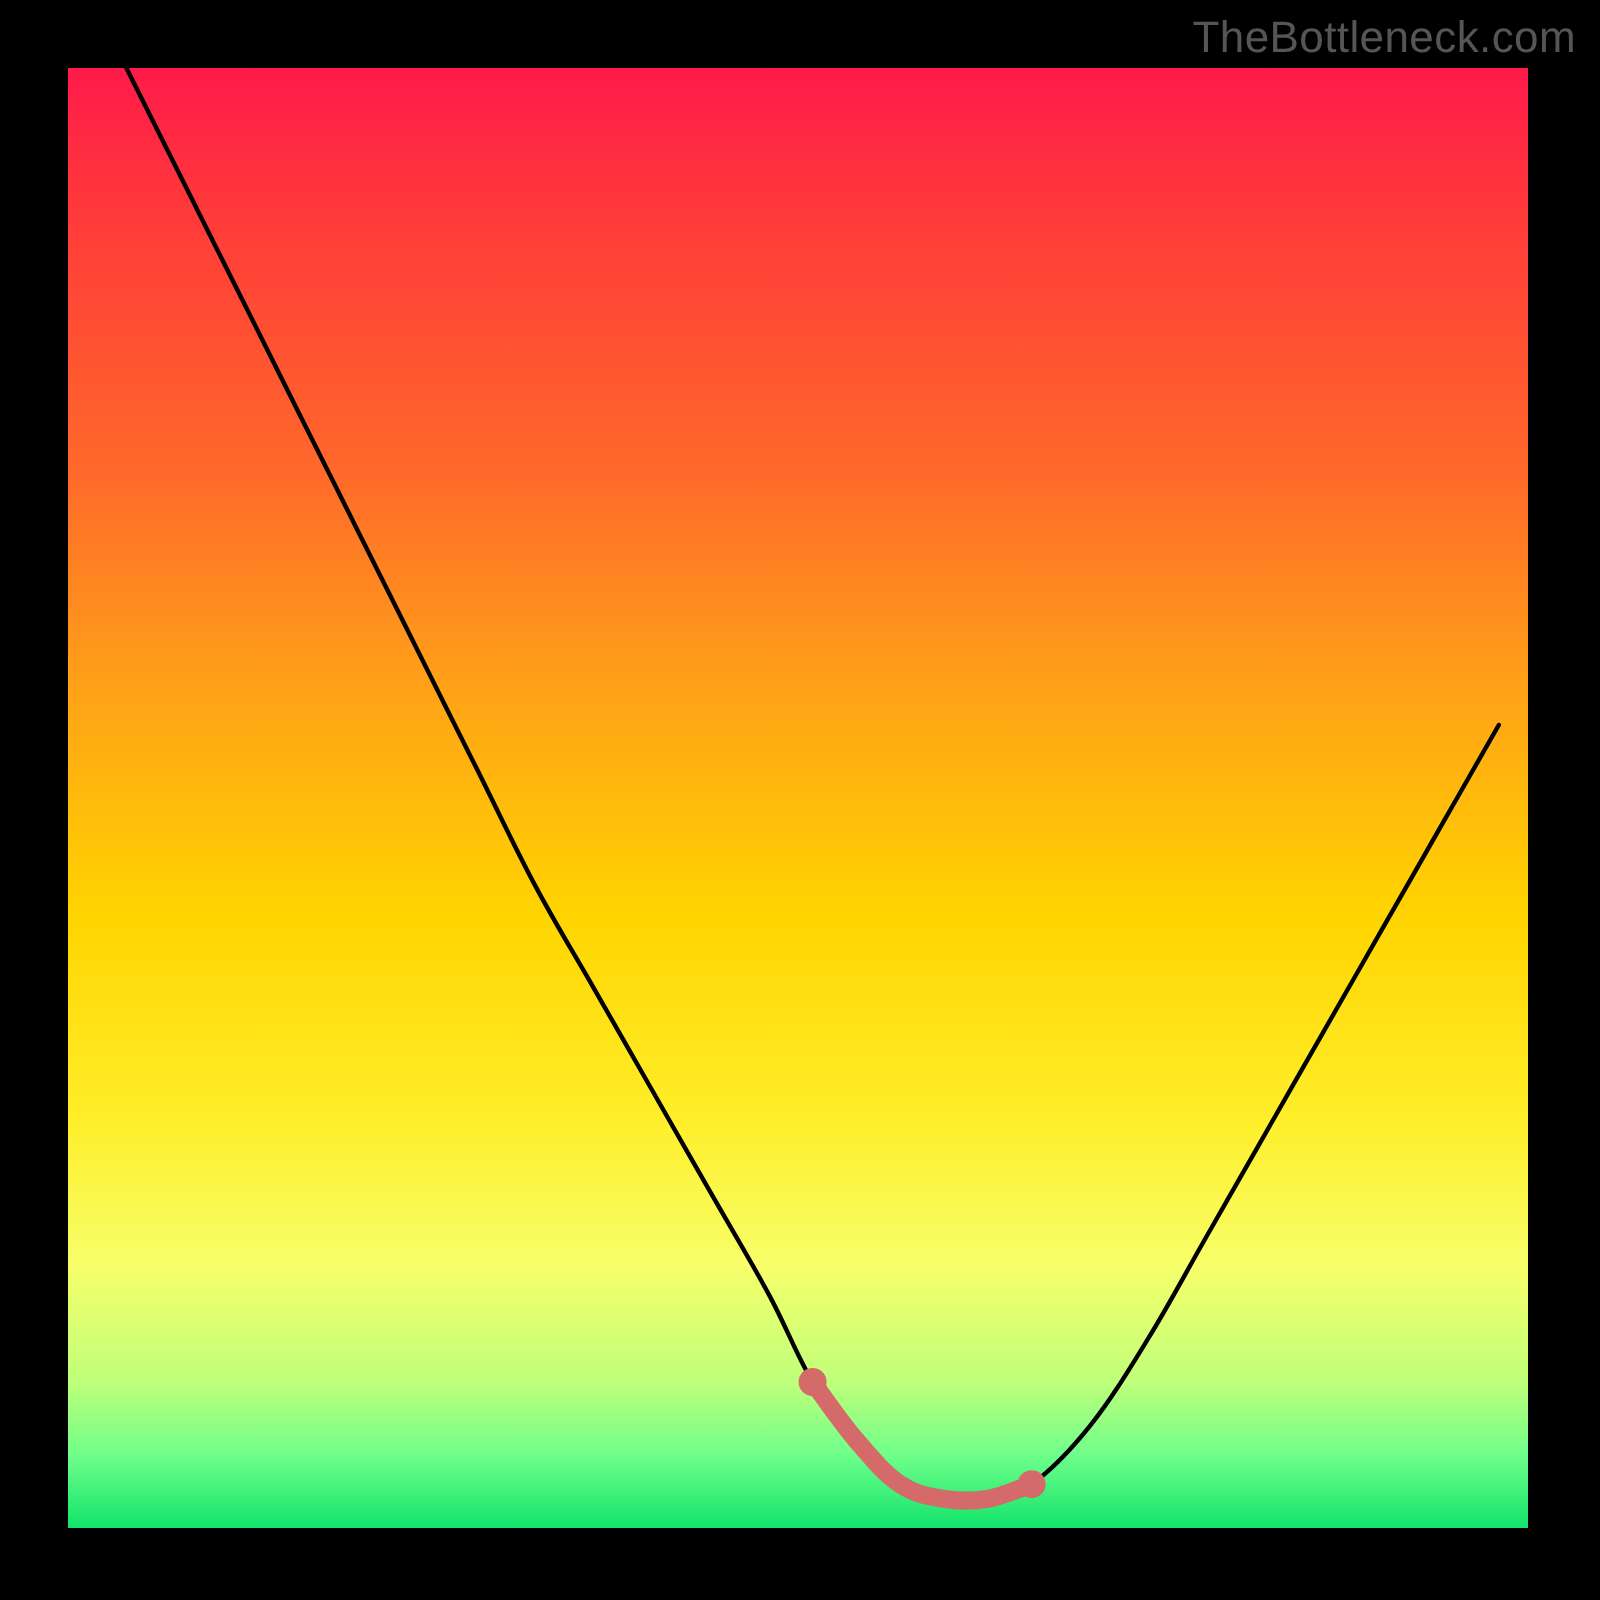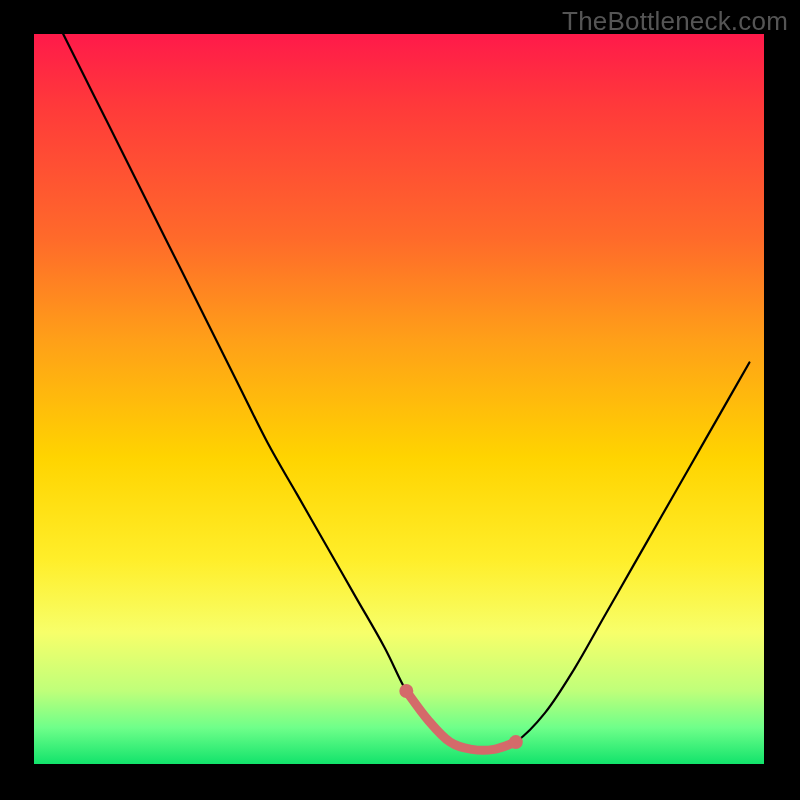--- a/index.html
+++ b/index.html
@@ -15,21 +15,21 @@
     position: relative;
     width: 800px;
     height: 800px;
     background: #000;
   }
   .watermark {
     position: absolute;
     top: 6px;
     right: 12px;
     color: #555;
-    font-size: 26px;
+    font-size: 22px;
     font-weight: 400;
     letter-spacing: 0.2px;
     z-index: 5;
   }
   .plot-area {
     position: absolute;
     left: 34px;
     top: 34px;
     width: 730px;
     height: 730px;

